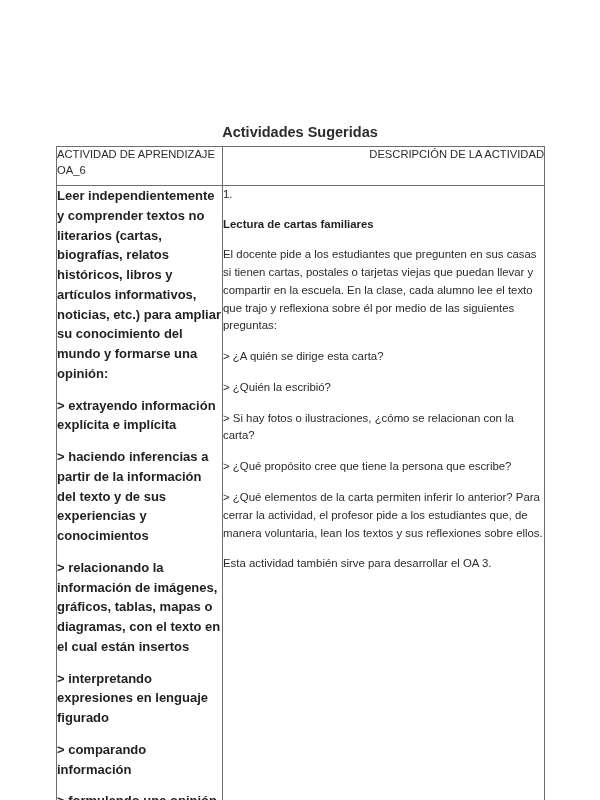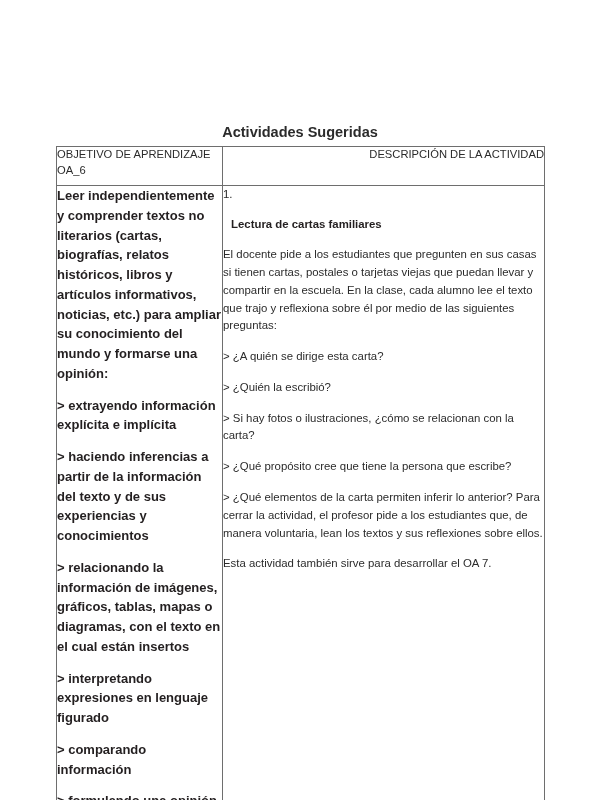--- a/index.html
+++ b/index.html
@@ -126,21 +126,21 @@
   }
   .obj-text p:last-child { margin-bottom: 8px; }
 
   .desc-num {
     margin: 0 0 13px 0;
     font-size: 11.4px;
     line-height: 1.5;
     color: #2b2b2b;
   }
   .desc-subtitle {
-    margin: 0 0 13px 8px;
+    margin: 0 0 13px 0;
     font-size: 11.4px;
     font-weight: bold;
     line-height: 1.5;
     color: #231f20;
   }
   .desc-text p {
     margin: 0 0 13px 0;
     font-size: 11.4px;
     line-height: 1.56;
     color: #2b2b2b;
@@ -155,21 +155,21 @@
 
 <div class="section-title">Actividades Sugeridas</div>
 
 <table class="activity-table">
   <colgroup>
     <col class="col-obj">
     <col class="col-desc">
   </colgroup>
   <thead>
     <tr>
-      <th class="th-objective">OBJETIVO DE APRENDIZAJE OA_6</th>
+      <th class="th-objective">ACTIVIDAD DE APRENDIZAJE OA_6</th>
       <th class="th-description">DESCRIPCIÓN DE LA ACTIVIDAD</th>
     </tr>
   </thead>
   <tbody>
     <tr>
 
       <td class="td-objective">
         <div class="obj-text">
           <p>Leer independientemente y comprender textos no literarios (cartas, biografías, relatos históricos, libros y artículos informativos, noticias, etc.) para ampliar su conocimiento del mundo y formarse una opinión:</p>
           <p>&gt; extrayendo información explícita e implícita</p>
@@ -184,19 +184,19 @@
       <td class="td-description">
         <p class="desc-num">1.</p>
         <p class="desc-subtitle">Lectura de cartas familiares</p>
         <div class="desc-text">
           <p>El docente pide a los estudiantes que pregunten en sus casas si tienen cartas, postales o tarjetas viejas que puedan llevar y compartir en la escuela. En la clase, cada alumno lee el texto que trajo y reflexiona sobre él por medio de las siguientes preguntas:</p>
           <p>&gt; ¿A quién se dirige esta carta?</p>
           <p>&gt; ¿Quién la escribió?</p>
           <p>&gt; Si hay fotos o ilustraciones, ¿cómo se relacionan con la carta?</p>
           <p>&gt; ¿Qué propósito cree que tiene la persona que escribe?</p>
           <p>&gt; ¿Qué elementos de la carta permiten inferir lo anterior? Para cerrar la actividad, el profesor pide a los estudiantes que, de manera voluntaria, lean los textos y sus reflexiones sobre ellos.</p>
-          <p>Esta actividad también sirve para desarrollar el OA 7.</p>
+          <p>Esta actividad también sirve para desarrollar el OA 3.</p>
         </div>
       </td>
 
     </tr>
   </tbody>
 </table>
 
 </body></html>

